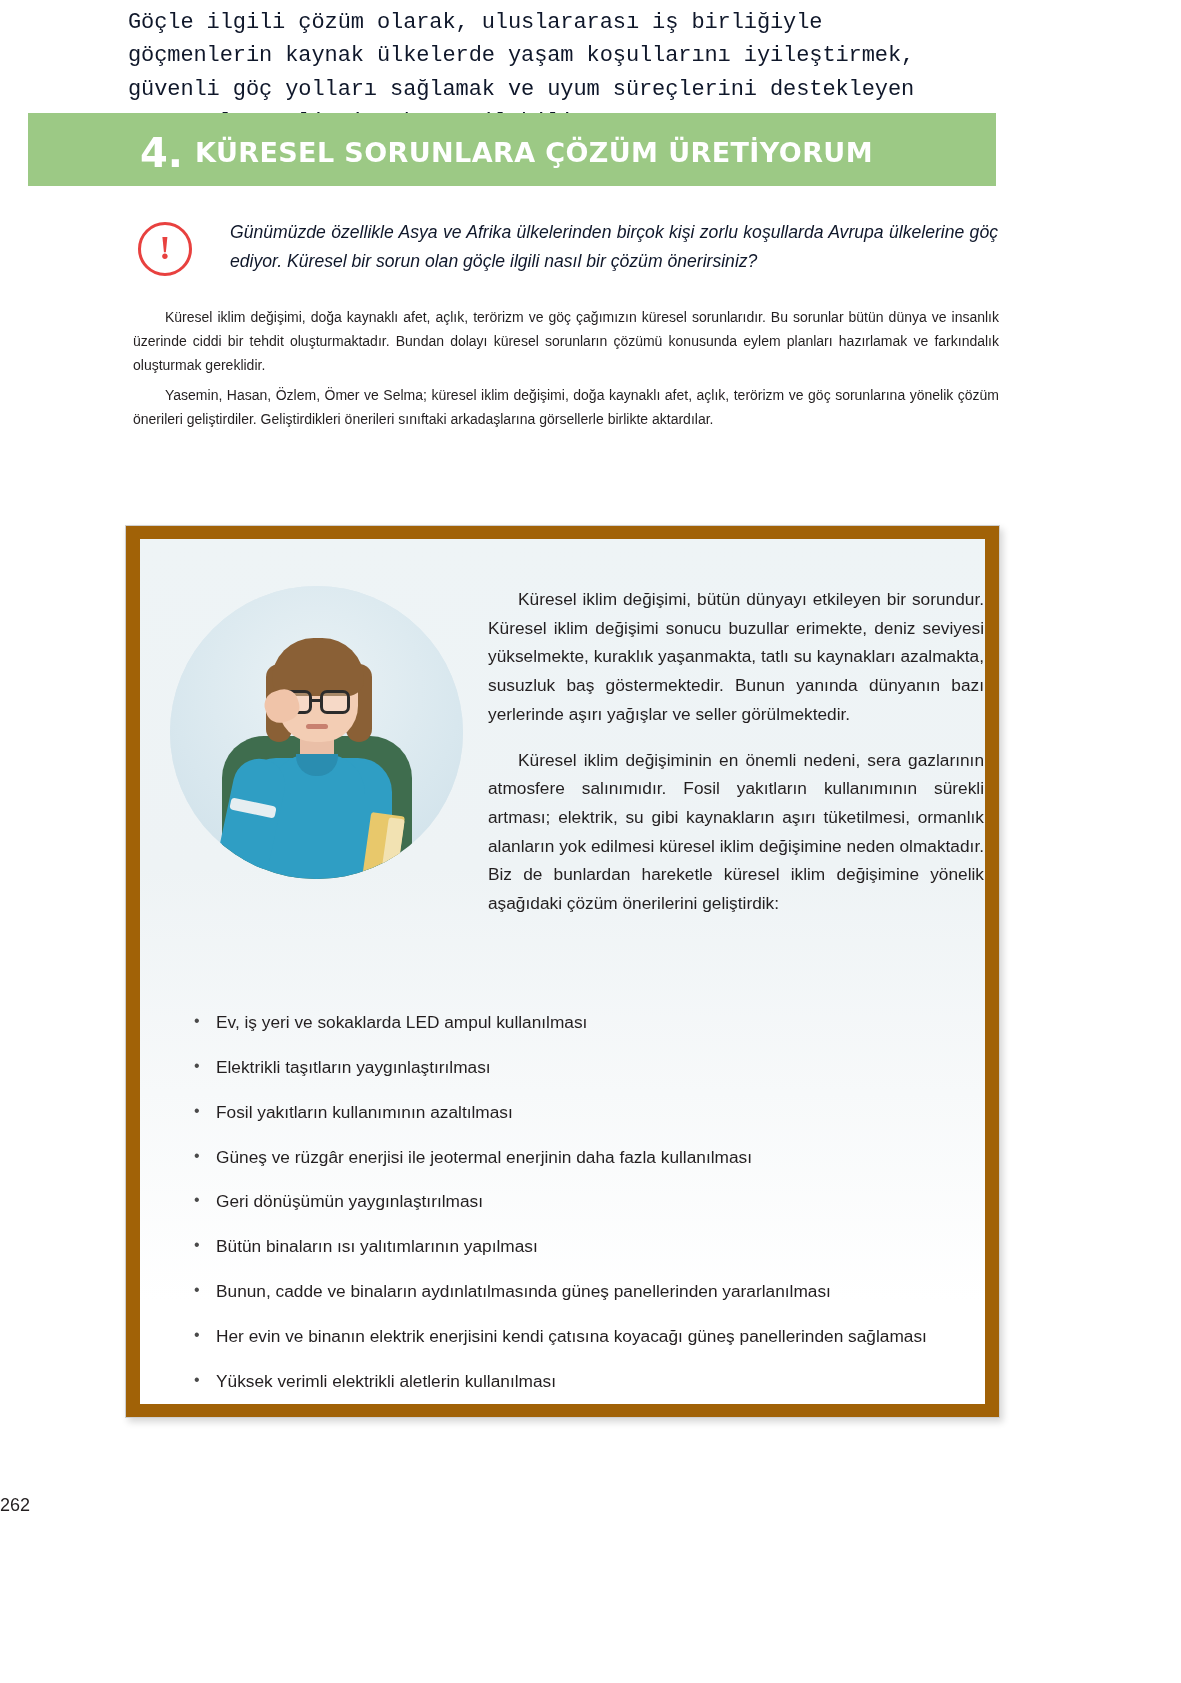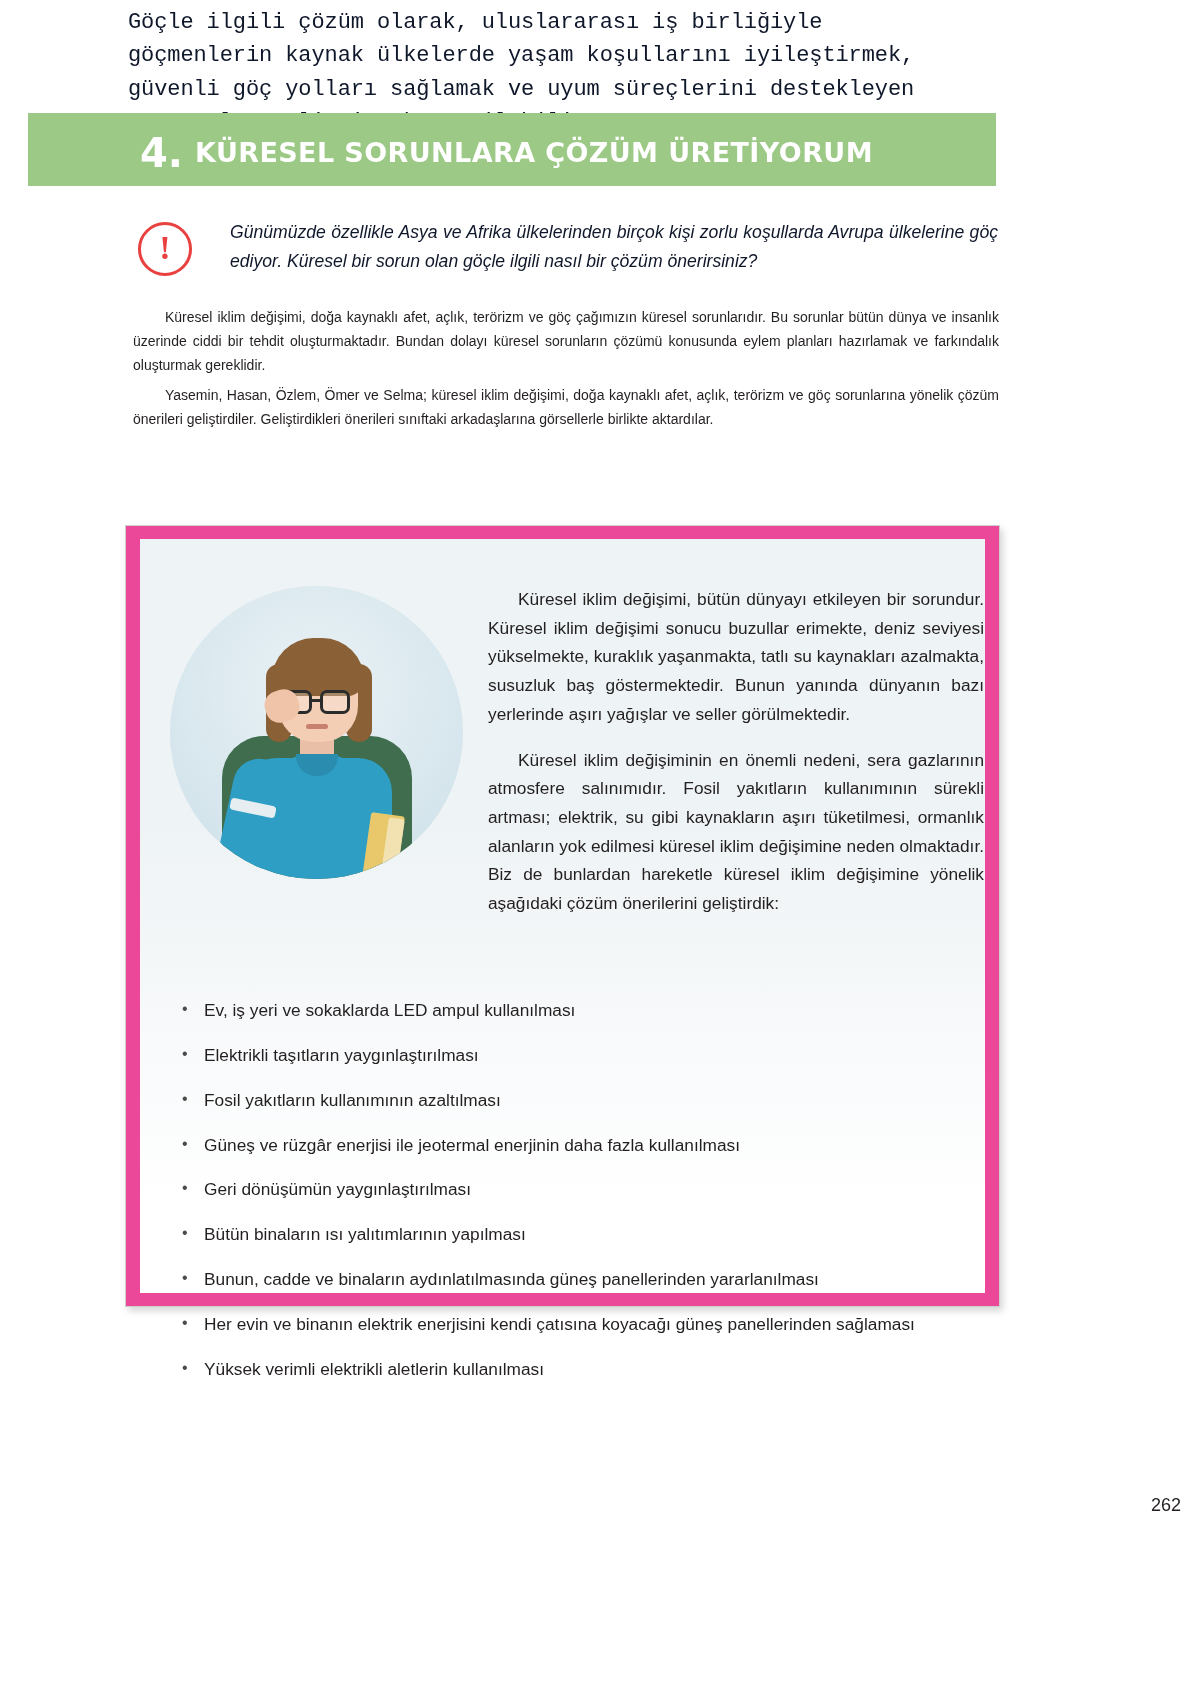--- a/index.html
+++ b/index.html
@@ -122,24 +122,24 @@
     margin: 0 0 6px 0;
     text-indent: 32px;
   }
 
   
   .panel {
     position: absolute;
     left: 125px;
     top: 525px;
     width: 875px;
-    height: 782px;
+    height: 893px;
     border: 1px solid #cfcfcf;
     box-sizing: border-box;
-    background: #ec4899;
+    background: #a16207;
     box-shadow: 3px 4px 7px rgba(0,0,0,0.16);
   }
   .panel-inner {
     position: absolute;
     left: 14px;
     top: 13px;
     right: 14px;
     bottom: 13px;
     background: linear-gradient(to bottom, #eef4f6 0%, #eef3f5 38%, #f7f9fa 64%, #ffffff 88%);
   }
@@ -338,21 +338,21 @@
     text-indent: 30px;
   }
 
   
   .bullets {
     position: absolute;
     left: 28px;
     top: 460px;
     width: 820px;
     list-style: none;
-    margin: 0;
+    margin: 12px;
     padding: 0;
   }
   .bullets li {
     position: relative;
     padding-left: 36px;
     margin-bottom: 21.5px;
     font-size: 17.3px;
     line-height: 1.35;
     color: #231f20;
   }
@@ -364,21 +364,21 @@
     color: #4a4a4a;
     font-size: 16px;
   }
 
   
   .page-number {
     position: absolute;
     left: 0;
     right: 0;
     top: 1495px;
-    text-align: right;
+    text-align: left;
     font-size: 18px;
     color: #231f20;
   }
 </style>
 </head>
 <body>
 
 <div class="page">
 
   <div class="top-note">Göçle ilgili çözüm olarak, uluslararası iş birliğiyle göçmenlerin kaynak ülkelerde yaşam koşullarını iyileştirmek, güvenli göç yolları sağlamak ve uyum süreçlerini destekleyen programlar geliştirmek önerilebilir.</div>

